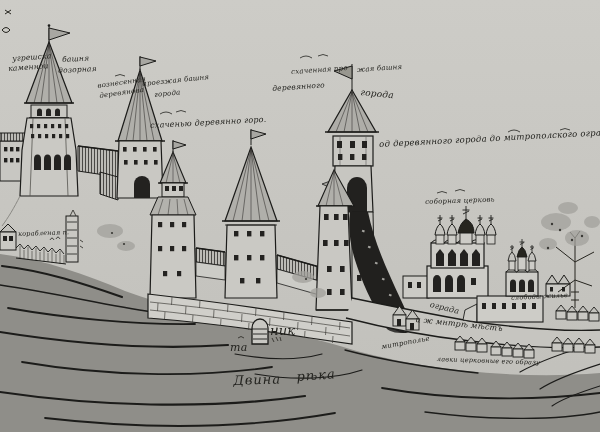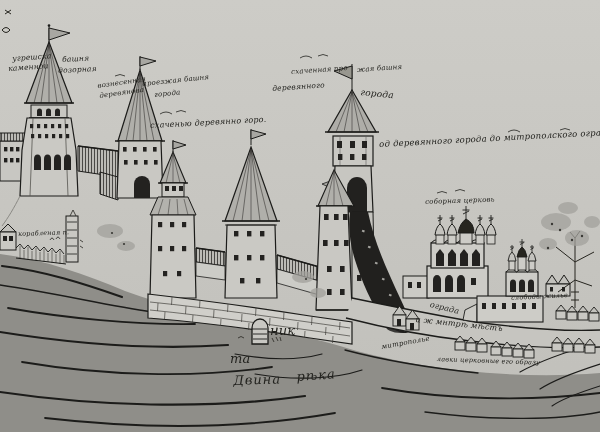--- a/index.html
+++ b/index.html
@@ -523,21 +523,21 @@
 <span class="lbl" style="left:357px;top:67px;font-size:7px;transform:rotate(-4deg)">жая башня</span>
 <span class="lbl" style="left:272px;top:85px;font-size:7.5px;transform:rotate(-4deg)">деревянного</span>
 <span class="lbl" style="left:361px;top:88px;font-size:9px;transform:rotate(6deg)">города</span>
 
 <span class="lbl" style="left:379px;top:140px;font-size:8.5px;transform:rotate(-3deg)">од деревянного города до митрополского ограды</span>
 
 <span class="lbl" style="left:425px;top:199px;font-size:7px;transform:rotate(-2deg)">соборная церковь</span>
 
 <span class="lbl" style="left:18px;top:231px;font-size:6.5px;transform:rotate(-2deg)">корабленая п.</span>
 
-<span class="lbl" style="left:230px;top:352px;font-size:13px">та</span>
+<span class="lbl" style="left:230px;top:342px;font-size:11px">та</span>
 <span class="lbl" style="left:270px;top:324px;font-size:13px">ник</span>
 
 <span class="lbl" style="left:431px;top:301px;font-size:8px;transform:rotate(14deg)">ограда</span>
 <span class="lbl" style="left:416px;top:316px;font-size:8px;transform:rotate(6deg)">и ж мнтрѣ мѣстъ</span>
 <span class="lbl" style="left:381px;top:344px;font-size:7px;transform:rotate(-10deg)">митрополье</span>
 <span class="lbl" style="left:437px;top:356px;font-size:6.5px;transform:rotate(2deg)">лавки церковные его образу</span>
 <span class="lbl" style="left:511px;top:295px;font-size:6.5px;transform:rotate(-3deg)">слободы жилье</span>
 
 <span class="lbl big" style="left:233px;top:374px;font-size:13px;transform:rotate(-2deg)">Двина</span>
 <span class="lbl big" style="left:296px;top:370px;font-size:13px;transform:rotate(-4deg)">рѣка</span>

